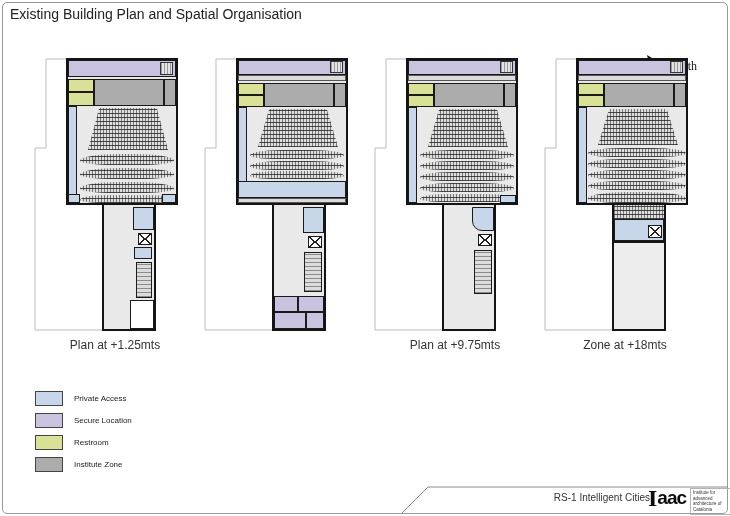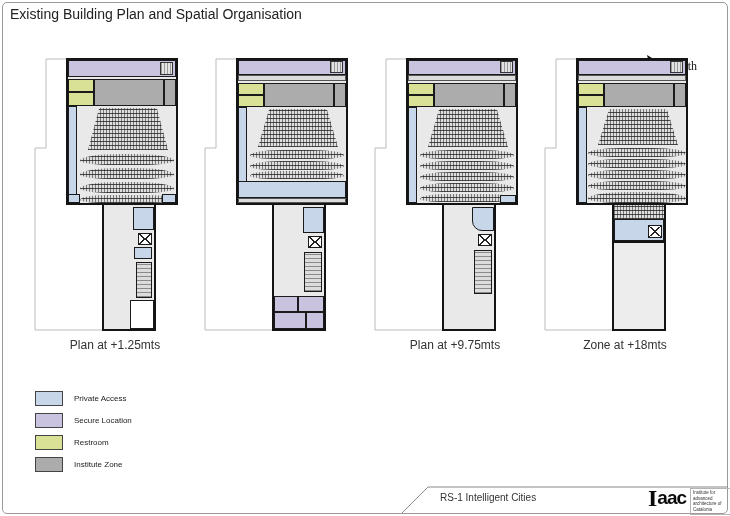--- a/index.html
+++ b/index.html
@@ -39,21 +39,21 @@
   .site{position:absolute;left:0;top:0;}
 
   
   .legend{position:absolute;left:35px;top:390px;}
   .legend-row{display:flex;align-items:center;height:16px;margin-bottom:6px;}
   .swatch{width:28px;height:15px;border:1px solid #444;margin-right:11px;box-sizing:border-box;}
   .legend-label{font-size:8px;color:#222;}
 
   
   .footer-line{position:absolute;left:0;top:480px;pointer-events:none;}
-  .footer-project{position:absolute;left:440px;top:492px;width:210px;text-align:left;font-size:10px;color:#333;}
+  .footer-project{position:absolute;left:440px;top:492px;width:210px;text-align:right;font-size:10px;color:#333;}
   .logo{position:absolute;left:648px;top:488px;display:flex;align-items:flex-start;}
   .logo-i{font-family:"Liberation Serif",serif;font-weight:bold;font-size:24px;line-height:20px;color:#0a0a0a;}
   .logo-rest{font-family:"Liberation Sans",sans-serif;font-weight:900;font-size:19px;line-height:19px;letter-spacing:-1px;color:#0a0a0a;}
   .logo-cap{width:36px;margin-left:4px;border:1px solid #b5b5b5;padding:1px 2px;
     font-size:4.5px;line-height:1.25;color:#333;}
 </style>
 </head>
 <body>
 
 <div class="sheet-border"></div>

